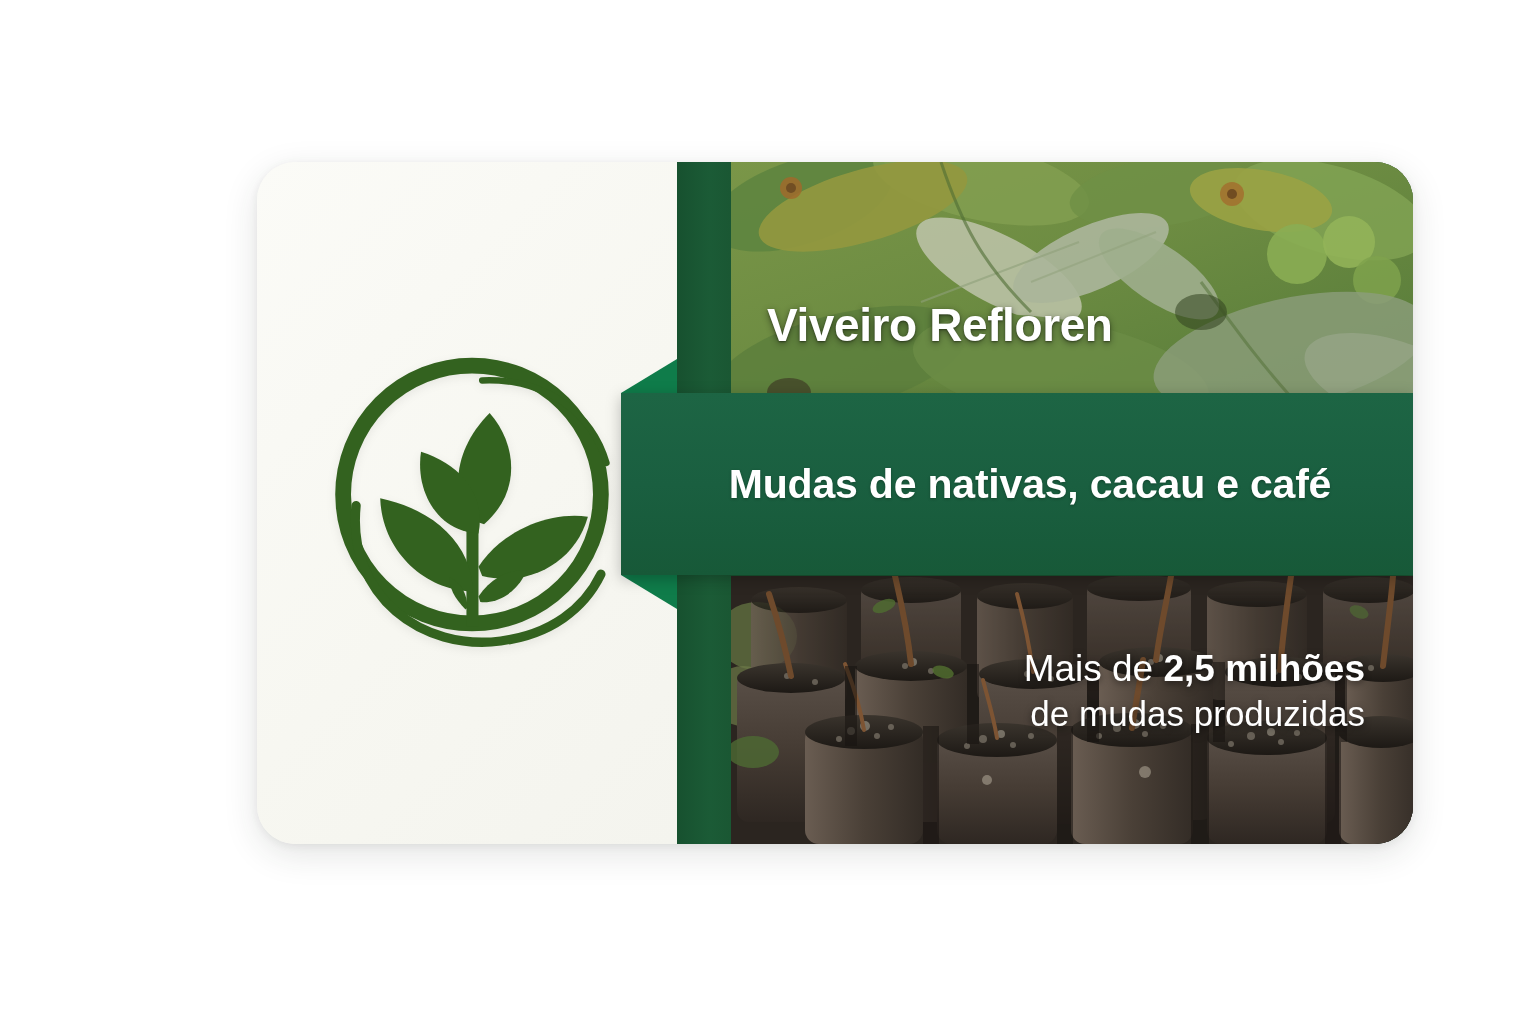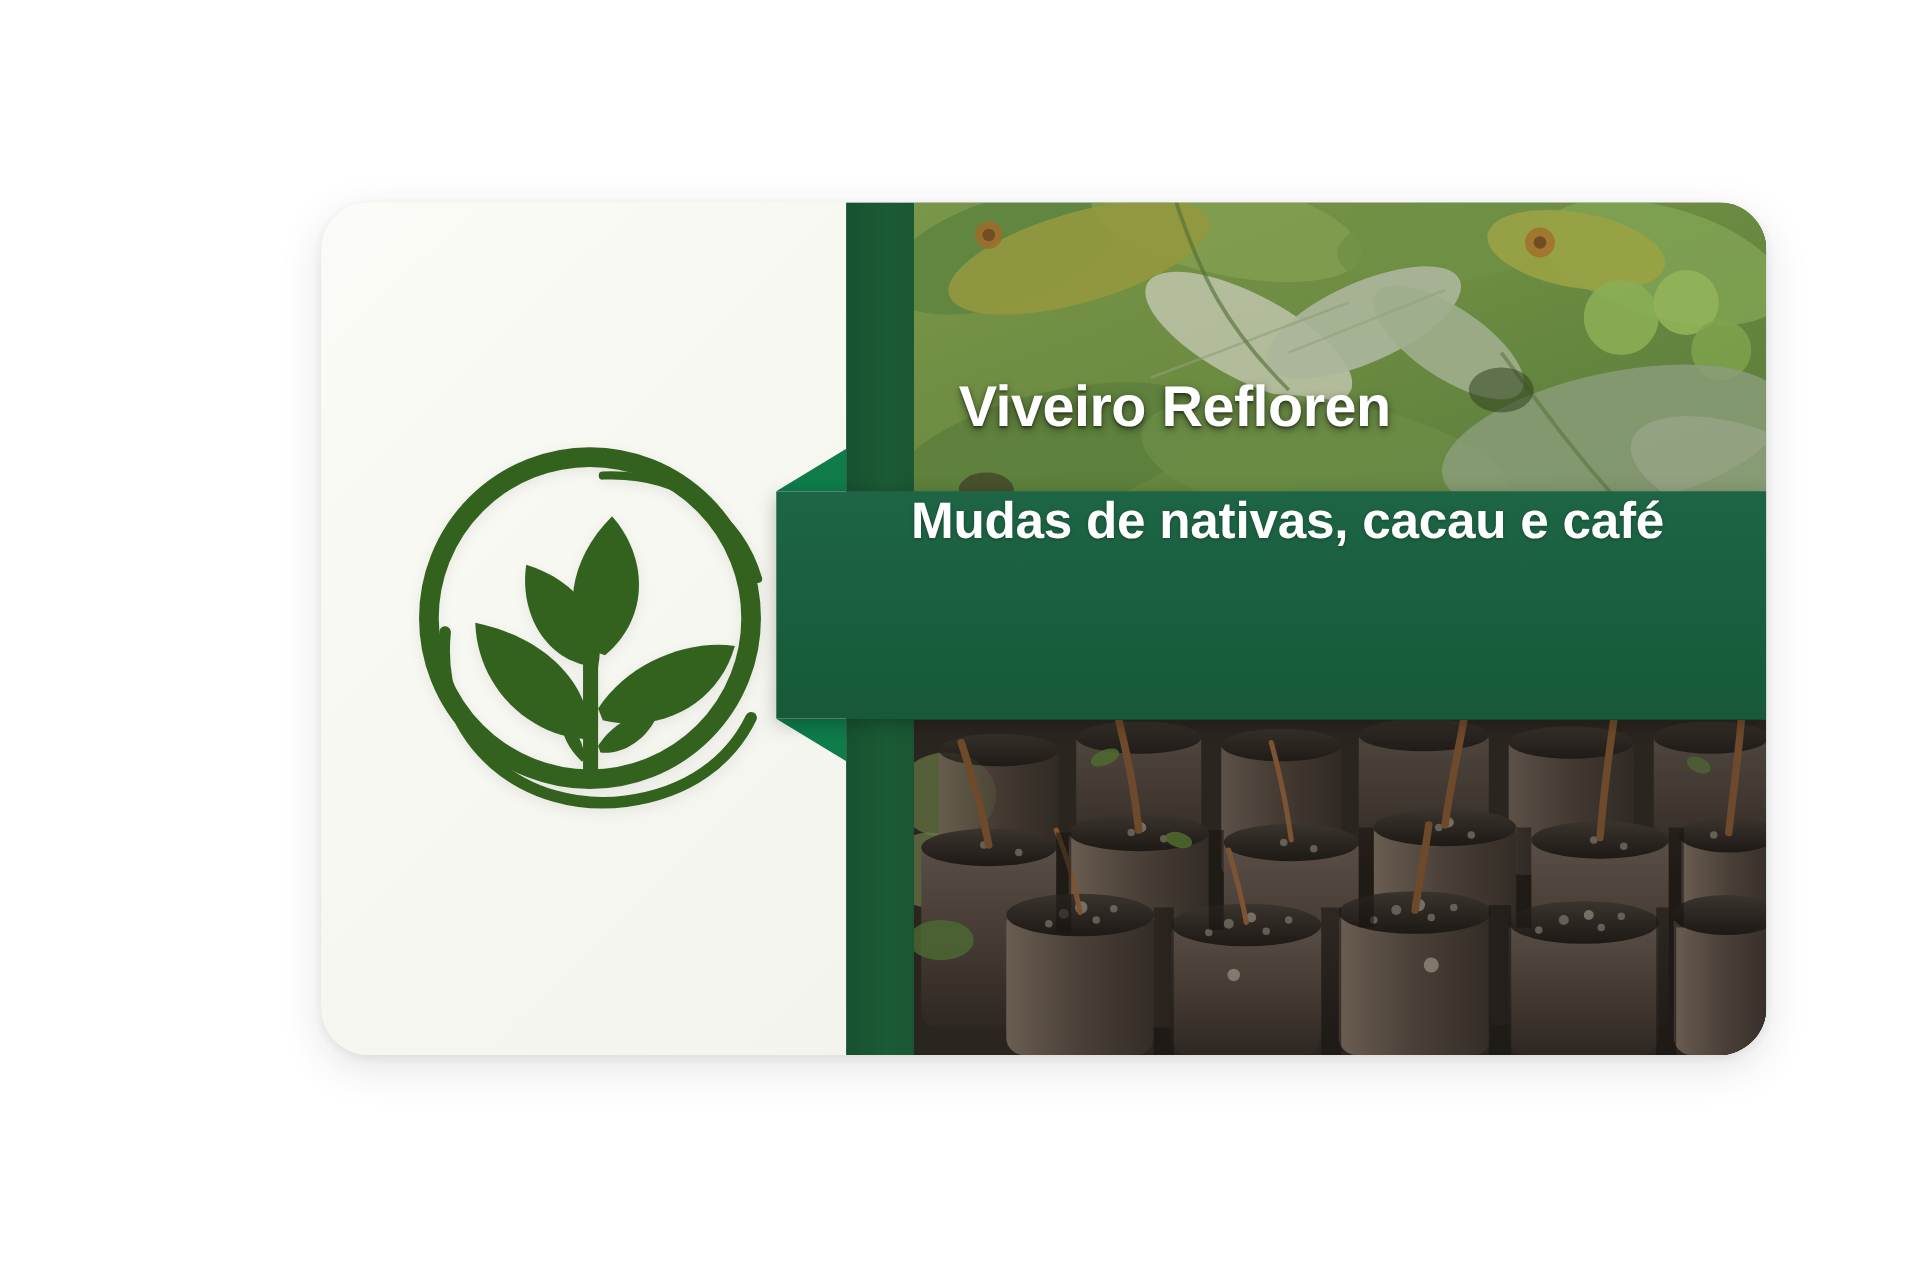--- a/index.html
+++ b/index.html
@@ -132,21 +132,21 @@
     background: #0f7c4a;
     clip-path: polygon(0 0, 100% 0, 100% 100%);
   }
   .ribbon-body {
     position: absolute;
     left: 0; top: 0;
     width: 100%; height: 100%;
     background: linear-gradient(180deg,#1d6544 0%, #1a5f40 50%, #175938 100%);
     box-shadow: 0 4px 14px rgba(0,0,0,0.25);
     display: flex;
-    align-items: flex-start;
+    align-items: center;
     justify-content: center;
   }
   .ribbon-text {
     font-size: 41px;
     font-weight: bold;
     color: #ffffff;
     letter-spacing: -0.2px;
     white-space: nowrap;
     text-shadow: 0 1px 3px rgba(0,0,0,0.3);
     padding-left: 26px;
@@ -401,20 +401,24 @@
             <rect x="482" y="86" width="12" height="80"></rect>
             <rect x="604" y="86" width="12" height="80"></rect>
           </g>
         </svg>
       </div>
 
       <div class="title-wrap">
         <div class="card-title">Viveiro Refloren</div>
       </div>
 
+      <div class="stat-wrap">
+        <div class="stat-line-1"><span>Mais de </span><span class="num">2,5 milhões</span></div>
+        <div class="stat-line-2">de mudas produzidas</div>
+      </div>
 
     </div>
 
     <div class="ribbon">
       <div class="ribbon-fold-top"></div>
       <div class="ribbon-fold-bottom"></div>
       <div class="ribbon-body">
         <div class="ribbon-text">Mudas de nativas, cacau e café</div>
       </div>
     </div>

